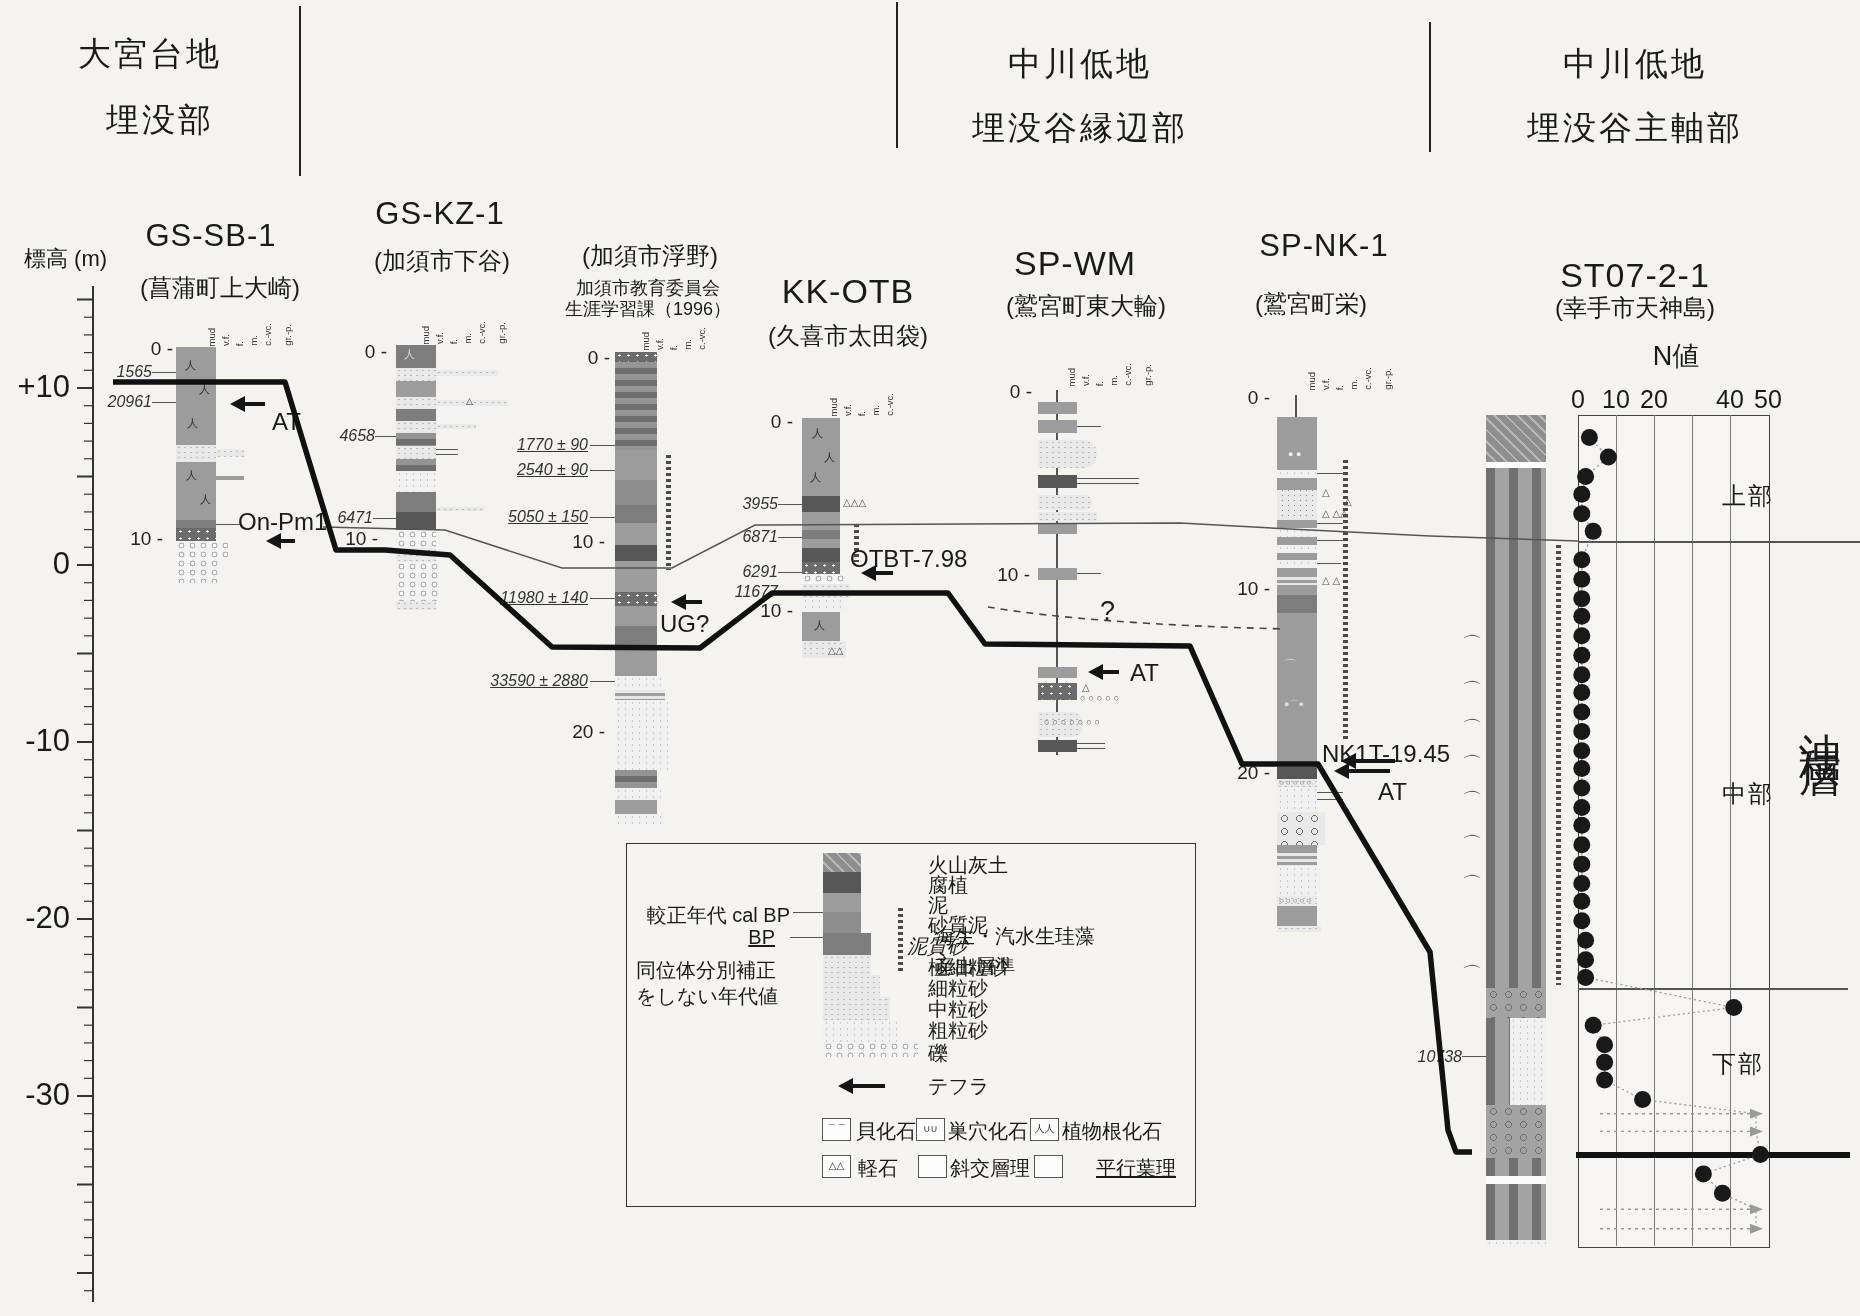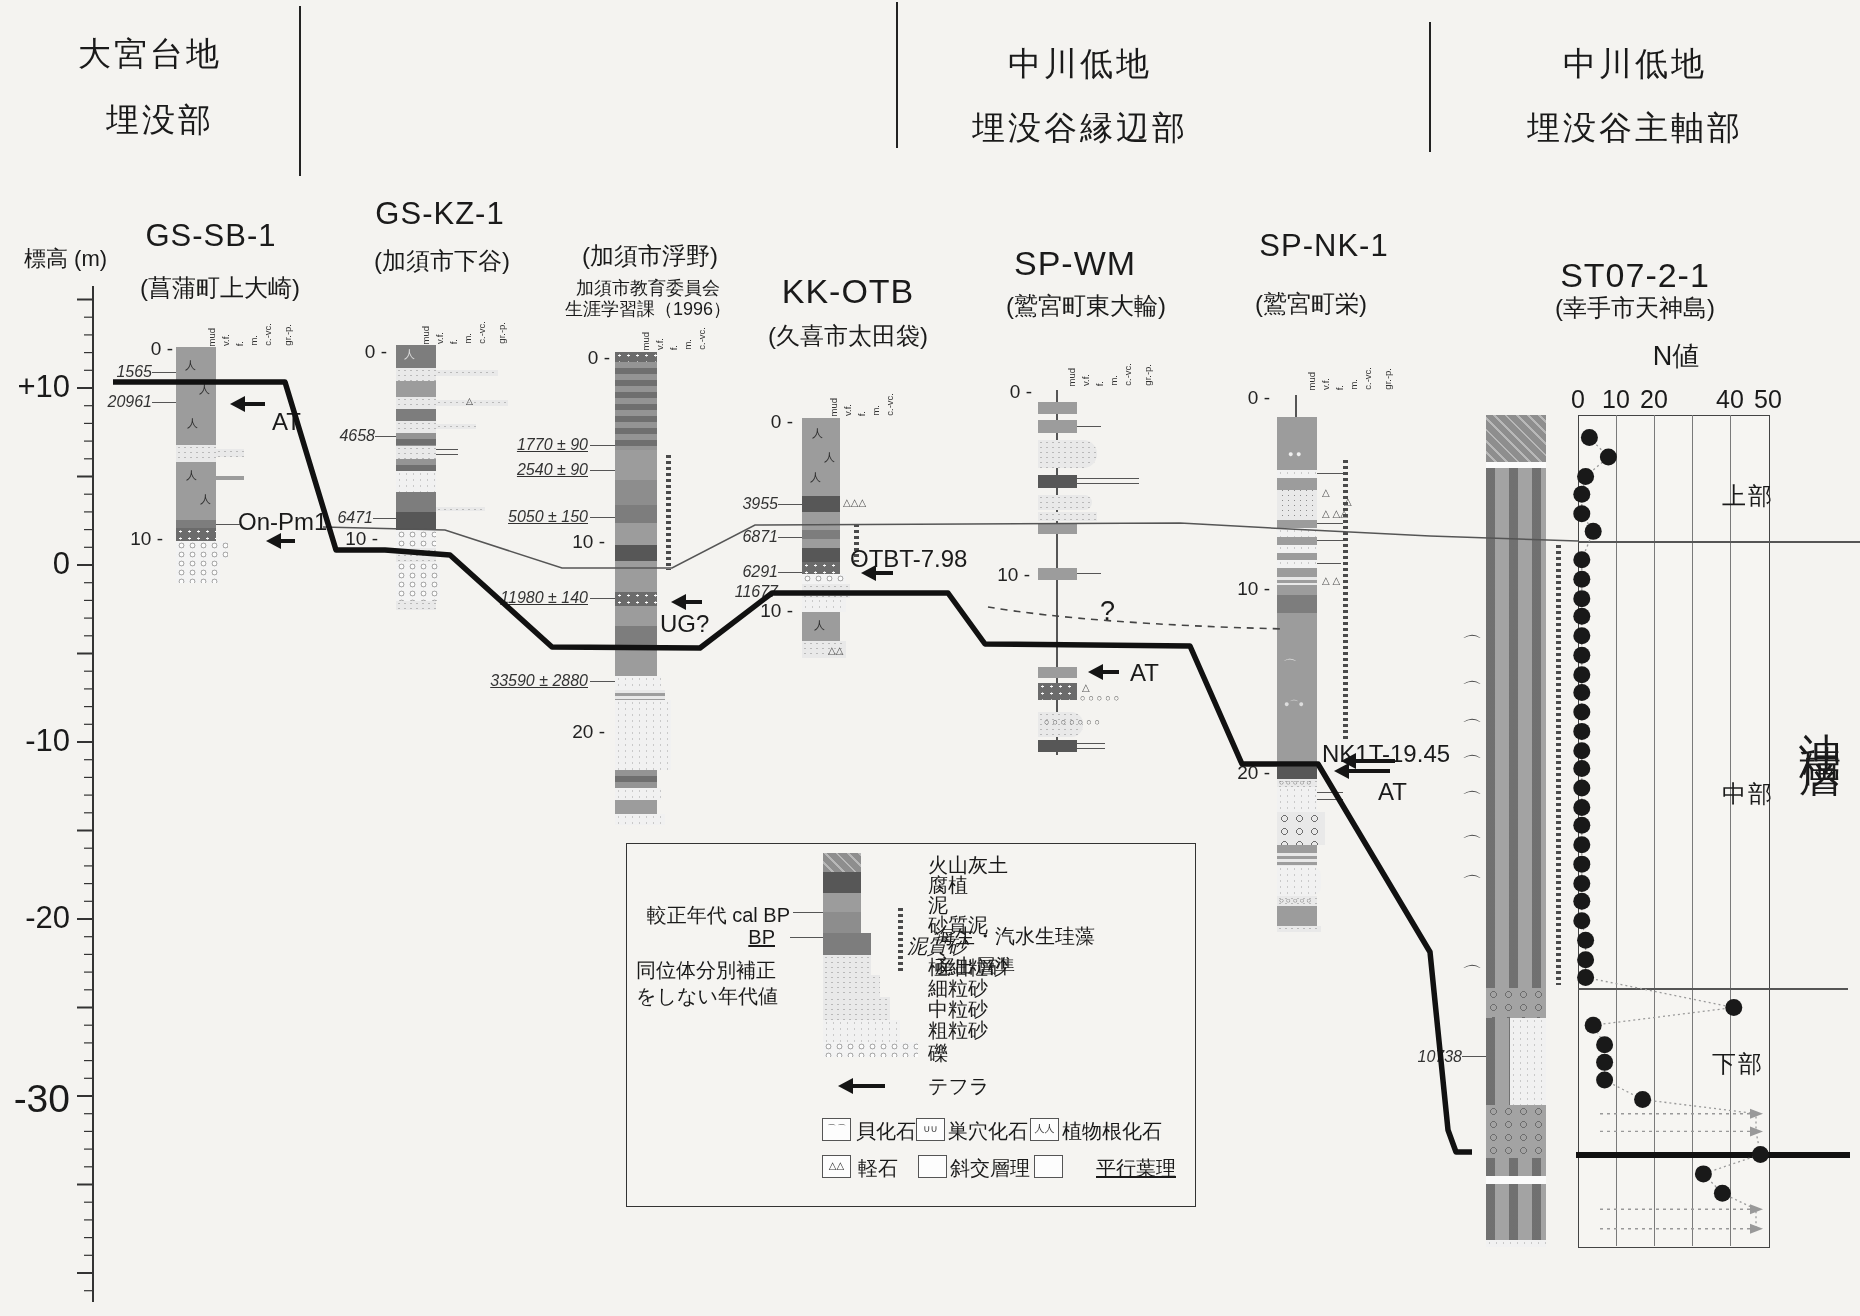--- a/index.html
+++ b/index.html
@@ -61,21 +61,21 @@
   <div class="a ctr hdr" style="left:930px;top:42px;width:300px;">中川低地</div>
   <div class="a ctr hdr" style="left:930px;top:106px;width:300px;">埋没谷縁辺部</div>
   <div class="a ctr hdr" style="left:1485px;top:42px;width:300px;">中川低地</div>
   <div class="a ctr hdr" style="left:1485px;top:106px;width:300px;">埋没谷主軸部</div>
 
   <div class="a" style="left:24px;top:244px;font-size:22px;">標高 (m)</div>
   <div class="a rgt" style="left:0px;top:369px;width:70px;font-size:31px;">+10</div>
   <div class="a rgt" style="left:0px;top:546px;width:70px;font-size:31px;">0</div>
   <div class="a rgt" style="left:0px;top:723px;width:70px;font-size:31px;">-10</div>
   <div class="a rgt" style="left:0px;top:900px;width:70px;font-size:31px;">-20</div>
-  <div class="a rgt" style="left:0px;top:1077px;width:70px;font-size:39px;">-30</div>
+  <div class="a rgt" style="left:0px;top:1077px;width:70px;font-size:31px;">-30</div>
 
   <div class="a ctr ttl" style="left:61px;top:218px;width:300px;">GS-SB-1</div>
   <div class="a ctr sub" style="left:70px;top:272px;width:300px;">(菖蒲町上大崎)</div>
   <div class="a grainhead" style="left:206px;top:290px;height:56px;">
     <span>mud</span>
       <span>v.f.</span>
       <span>f.</span>
       <span>m.</span>
       <span>c.-vc.</span>
       <span style="margin-left:6px">gr.-p.</span>

